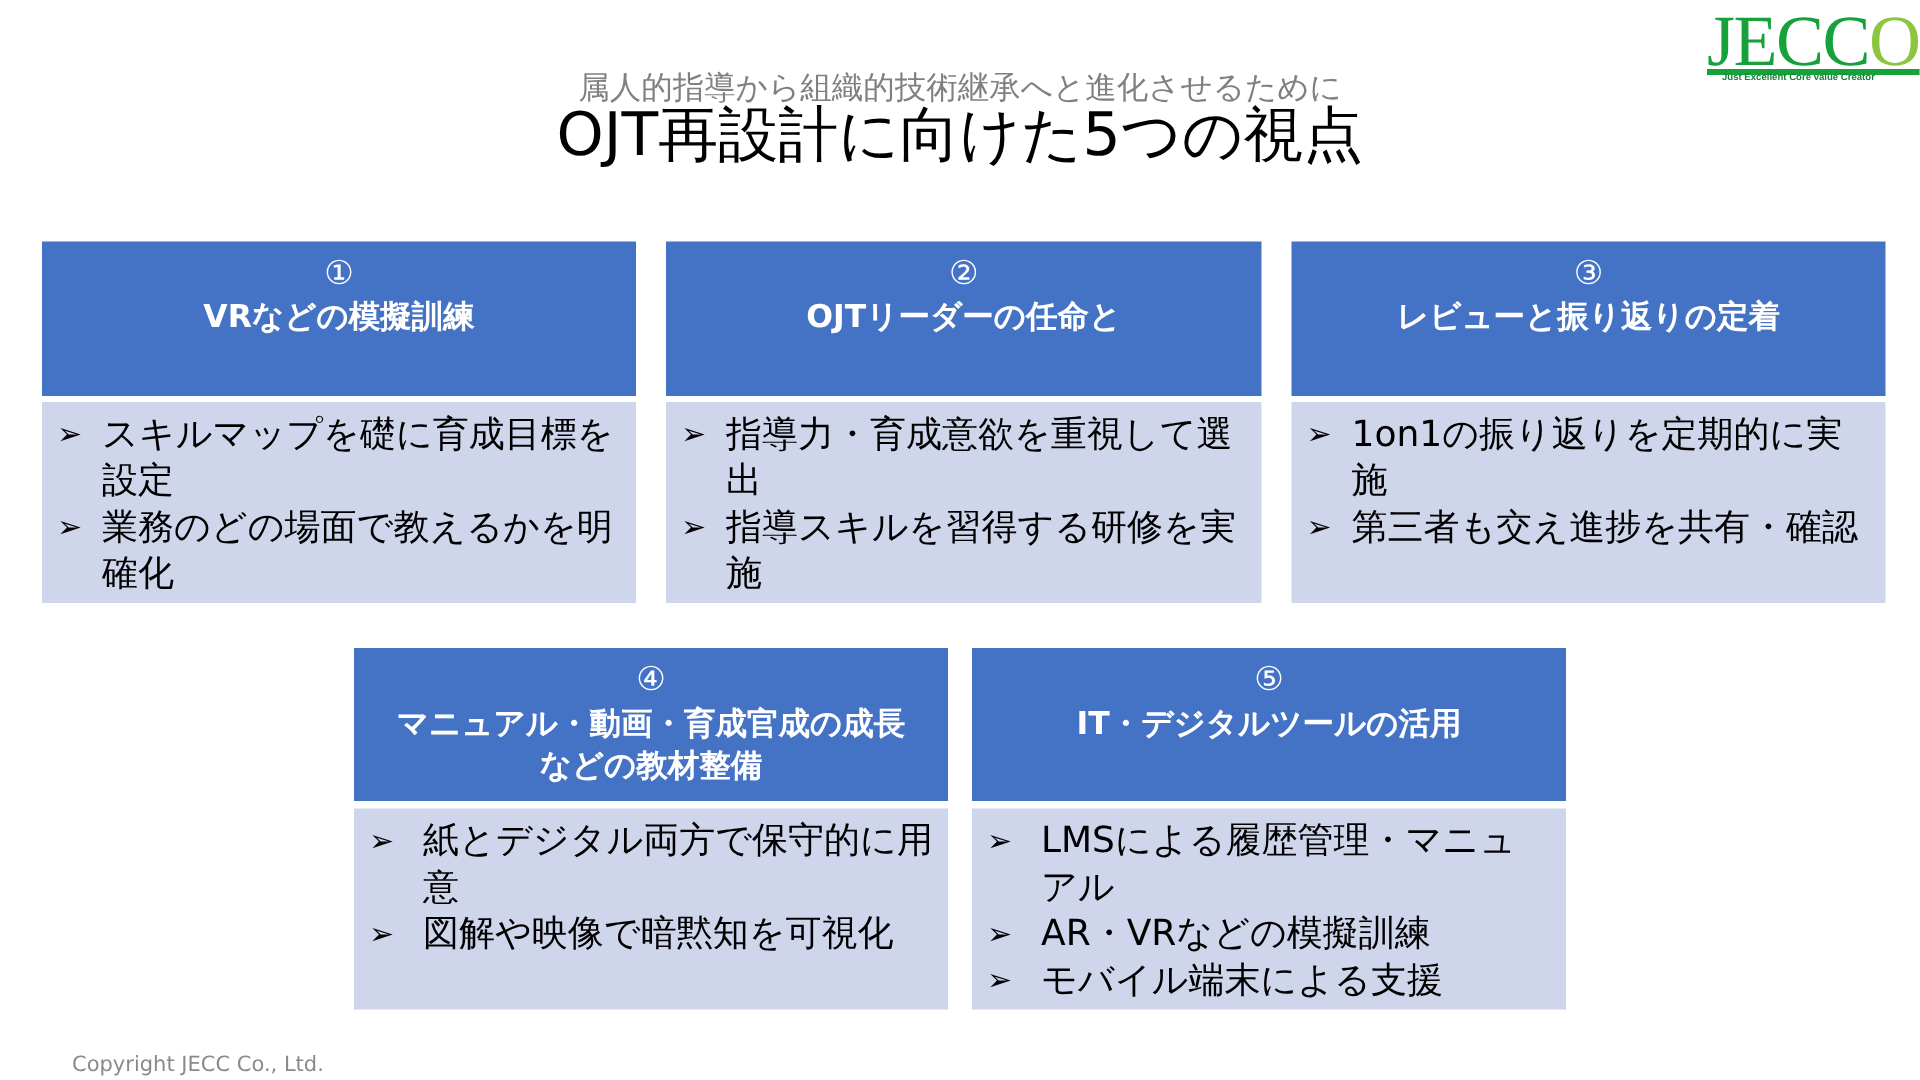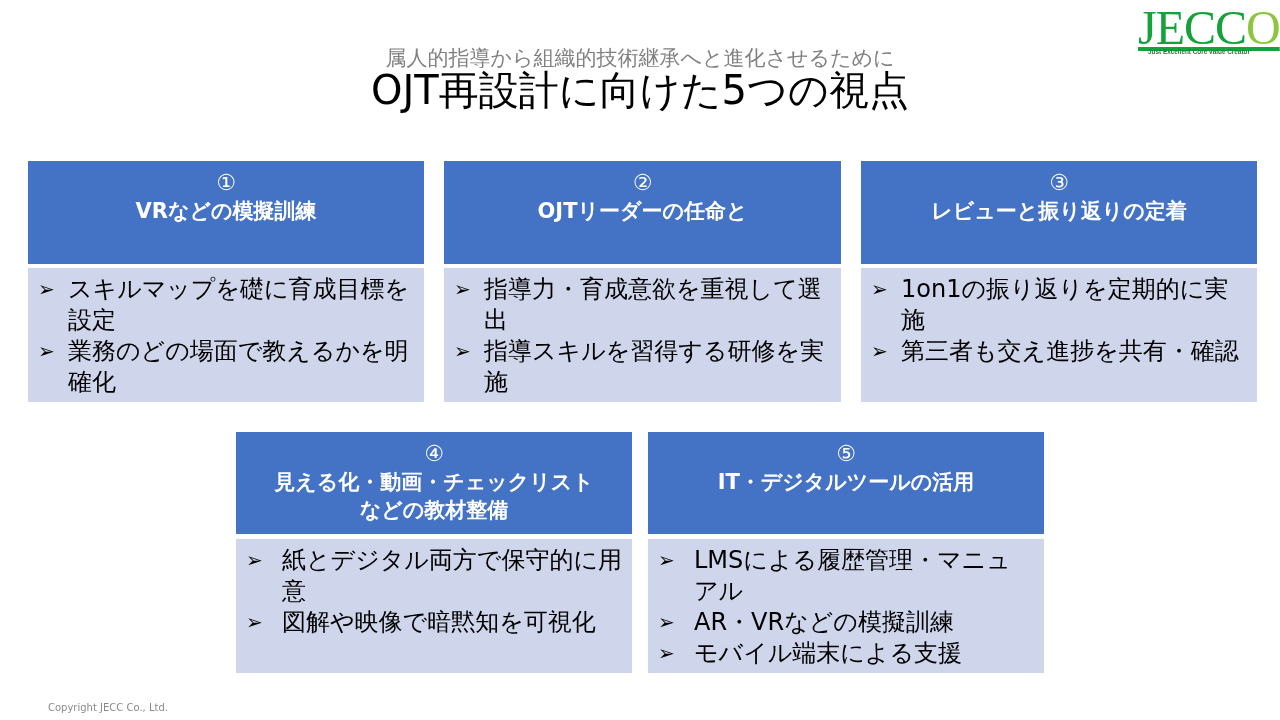--- a/index.html
+++ b/index.html
@@ -22,21 +22,21 @@
     padding-top:8px; box-sizing:border-box;
   }
   .card-head .num { display:block; font-weight:normal; font-size:22px; }
   .card-body {
     position:absolute; left:0; right:0; background:#CFD5EA; color:#000;
     font-size:24px; line-height:31px; padding:6px 10px 0 10px; box-sizing:border-box;
   }
   .bullet { display:flex; align-items:flex-start; }
   .bullet .mark { flex:0 0 30px; font-size:20px; line-height:31px; }
   .bullet .txt { flex:1; }
-  .copyright { position:absolute; left:48px; top:702px; font-size:10px; color:#8a8a8a; }
+  .copyright { position:absolute; left:48px; top:702px; font-size:14px; color:#8a8a8a; }
 </style>
 </head>
 <body>
 
 <div class="logo">
   <div class="logo-word"><span>JECC</span><span class="lo">O</span></div>
   <div class="logo-tag">Just Excellent Core value Creator</div>
 </div>
 
 <div class="subtitle">属人的指導から組織的技術継承へと進化させるために</div>
@@ -89,21 +89,21 @@
     <div class="bullet">
         <span class="mark">➢</span>
         <span class="txt">第三者も交え進捗を共有・確認</span>
       </div>
   </div>
 </div>
 
 <div class="card" style="left:236px; top:432px; width:396px; height:241px;">
   <div class="card-head" style="height:102px;">
     <span class="num">④</span>
-    <div>見える化・動画・チェックリスト</div>
+    <div>マニュアル・動画・育成官成の成長</div>
     <div>などの教材整備</div>
   </div>
   <div class="card-body" style="top:107px; height:134px;">
     <div class="bullet">
         <span class="mark" style="flex-basis:36px;">➢</span>
         <span class="txt">紙とデジタル両方で保守的に用意</span>
       </div>
     <div class="bullet">
         <span class="mark" style="flex-basis:36px;">➢</span>
         <span class="txt">図解や映像で暗黙知を可視化</span>

